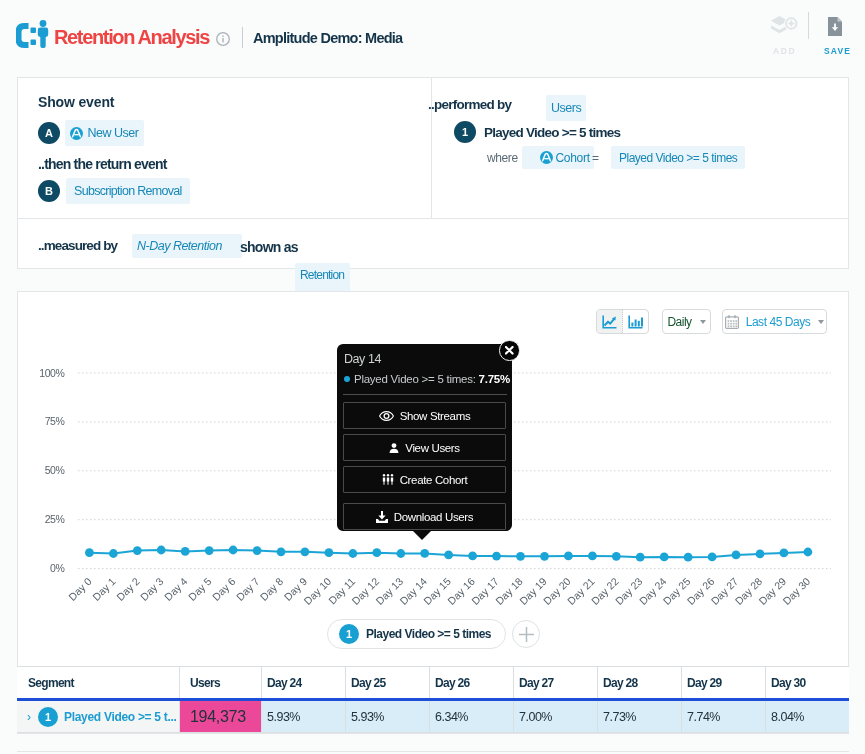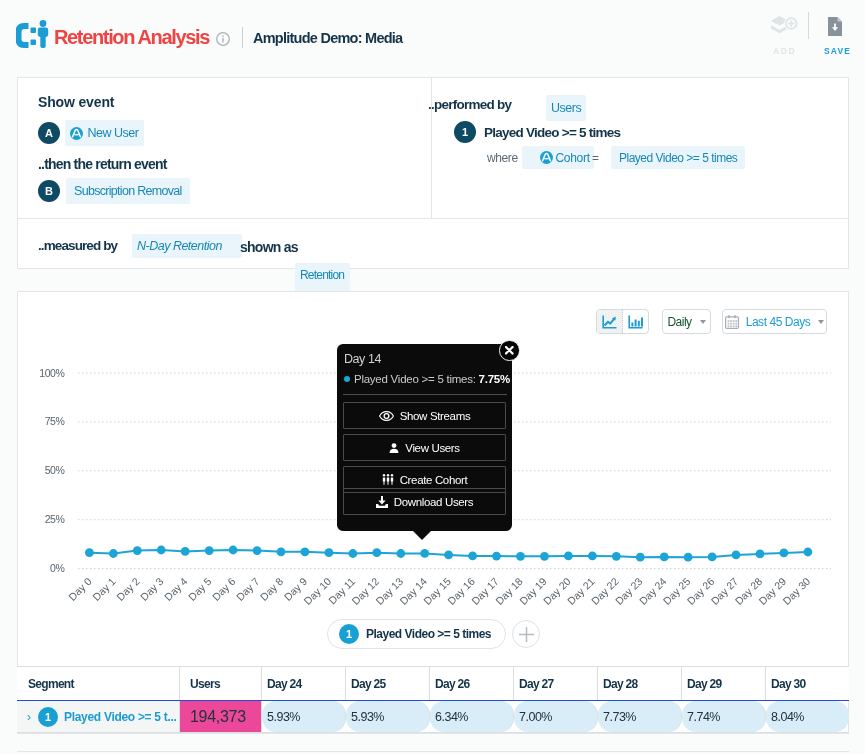--- a/index.html
+++ b/index.html
@@ -8,21 +8,21 @@
   .abs{position:absolute;}
   .panel{position:absolute;background:#fff;border:1px solid #e2e6e8;box-sizing:border-box;}
   .chip{display:inline-flex;align-items:center;background:#e9f5fa;color:#1787b7;border-radius:2px;height:26px;font-size:12.5px;letter-spacing:-0.5px;padding:0 6px;}
   .chip.sm{height:23px;font-size:12px;letter-spacing:-0.3px;}
   .lbl{color:#14344a;font-weight:bold;font-size:14px;}
   .badge{display:flex;align-items:center;justify-content:center;width:22px;height:22px;border-radius:50%;background:#0e4a63;color:#fff;font-size:11px;font-weight:bold;}
   .tealbadge{display:flex;align-items:center;justify-content:center;width:20px;height:20px;border-radius:50%;background:#19a0d2;color:#fff;font-size:11px;font-weight:bold;letter-spacing:0;}
   .btn{position:absolute;box-sizing:border-box;border:1px solid #d6dadc;border-radius:4px;background:#fff;display:flex;align-items:center;justify-content:center;}
   .caret{width:0;height:0;border-left:3.5px solid transparent;border-right:3.5px solid transparent;border-top:4.5px solid #8d979d;margin-left:8px;}
   .hcell{box-sizing:border-box;border-right:1px solid #dbdfe1;display:flex;align-items:center;padding-left:5px;font-size:12px;font-weight:bold;color:#14344a;letter-spacing:-0.7px;}
-  .dcell{box-sizing:border-box;border-right:1px solid #dbdfe1;background:#d8edf7;display:flex;align-items:center;padding-left:5px;font-size:12.5px;color:#23323c;letter-spacing:-0.5px;border-radius:14px;}
+  .dcell{box-sizing:border-box;border-right:1px solid #dbdfe1;background:#d8edf7;display:flex;align-items:center;padding-left:5px;font-size:12.5px;color:#23323c;letter-spacing:-0.5px;}
   .tbtn{position:absolute;left:6px;width:163px;height:27px;border:1px solid #4a4a4a;border-radius:1px;box-sizing:border-box;display:flex;align-items:center;justify-content:center;color:#fff;font-size:11.5px;letter-spacing:-0.35px;}
 </style>
 </head>
 <body>
 <div id="page">
 
   <svg class="abs" style="left:16px;top:16px;" width="36" height="36" viewBox="0 0 36 36">
     <path d="M12.5 10 H8.5 Q2.5 10 2.5 16 V23 Q2.5 29 8.5 29 H12.5" fill="none" stroke="#1b9cd2" stroke-width="6"></path>
     <rect x="14.5" y="11.5" width="5.5" height="5.5" rx="1" fill="#1b9cd2"></rect>
     <rect x="14.5" y="23.5" width="5.5" height="5.5" rx="1" fill="#1b9cd2"></rect>
@@ -232,21 +232,21 @@
     <span style="font-size:12px;font-weight:bold;color:#14344a;letter-spacing:-0.5px;">Played Video &gt;= 5 times</span>
   </div>
   <div class="abs" style="left:512px;top:620px;width:28px;height:28px;box-sizing:border-box;border:1px solid #dde2e4;border-radius:50%;background:#fff;display:flex;align-items:center;justify-content:center;">
     <svg width="15" height="15" viewBox="0 0 15 15">
         <rect x="6.75" y="0" width="1.5" height="15" fill="#b3bcc1"></rect>
         <rect x="0" y="6.75" width="15" height="1.5" fill="#b3bcc1"></rect>
       </svg>
   </div>
 
   <div class="abs" style="left:17px;top:666px;width:832px;box-sizing:border-box;">
-    <div style="display:flex;border-top:1px solid #dbdfe1;border-bottom:1px solid #1d4ed8;height:35px;background:#fff;box-sizing:border-box;">
+    <div style="display:flex;border-top:1px solid #dbdfe1;border-bottom:3px solid #1d4ed8;height:35px;background:#fff;box-sizing:border-box;">
       <div class="hcell" style="width:163px;padding-left:11px;">Segment</div>
       <div class="hcell" style="width:82px;padding-left:10px;">Users</div>
       <div class="hcell" style="width:84px;">Day 24</div>
       <div class="hcell" style="width:84px;">Day 25</div>
       <div class="hcell" style="width:84px;">Day 26</div>
       <div class="hcell" style="width:84px;">Day 27</div>
       <div class="hcell" style="width:84px;">Day 28</div>
       <div class="hcell" style="width:84px;">Day 29</div>
       <div class="hcell" style="flex:1;border-right:none;">Day 30</div>
     </div>
@@ -295,21 +295,21 @@
       <svg width="12" height="11" viewBox="0 0 12 11" style="margin-right:6px;">
         <circle cx="2" cy="1.3" r="1.2" fill="#fff"></circle>
           <path d="M0.8 3.4 h2.4 v4.2 h-0.7 v3.2 h-1 v-3.2 h-0.7 Z" fill="#fff"></path>
         <circle cx="6" cy="1.3" r="1.2" fill="#fff"></circle>
           <path d="M4.8 3.4 h2.4 v4.2 h-0.7 v3.2 h-1 v-3.2 h-0.7 Z" fill="#fff"></path>
         <circle cx="10" cy="1.3" r="1.2" fill="#fff"></circle>
           <path d="M8.8 3.4 h2.4 v4.2 h-0.7 v3.2 h-1 v-3.2 h-0.7 Z" fill="#fff"></path>
       </svg>
       Create Cohort
     </div>
-    <div class="tbtn" style="top:144px;">
+    <div class="tbtn" style="top:159px;">
       <svg width="12" height="12" viewBox="0 0 12 12" style="margin-right:6px;">
           <rect x="5" y="0" width="2" height="6" fill="#fff"></rect>
           <path d="M2.4 4.5 L6 8.5 L9.6 4.5 Z" fill="#fff"></path>
           <path d="M0 8 L2 8 L3.2 9.8 L8.8 9.8 L10 8 L12 8 L12 12 L0 12 Z" fill="#fff"></path>
         </svg>
       Download Users
     </div>
   </div>
   <div class="abs" style="left:499px;top:340px;width:20.5px;height:20.5px;border-radius:50%;background:#050505;border:1.6px solid #f2f2f2;box-sizing:border-box;display:flex;align-items:center;justify-content:center;">
     <svg width="8.5" height="8.5" viewBox="0 0 9 9">

